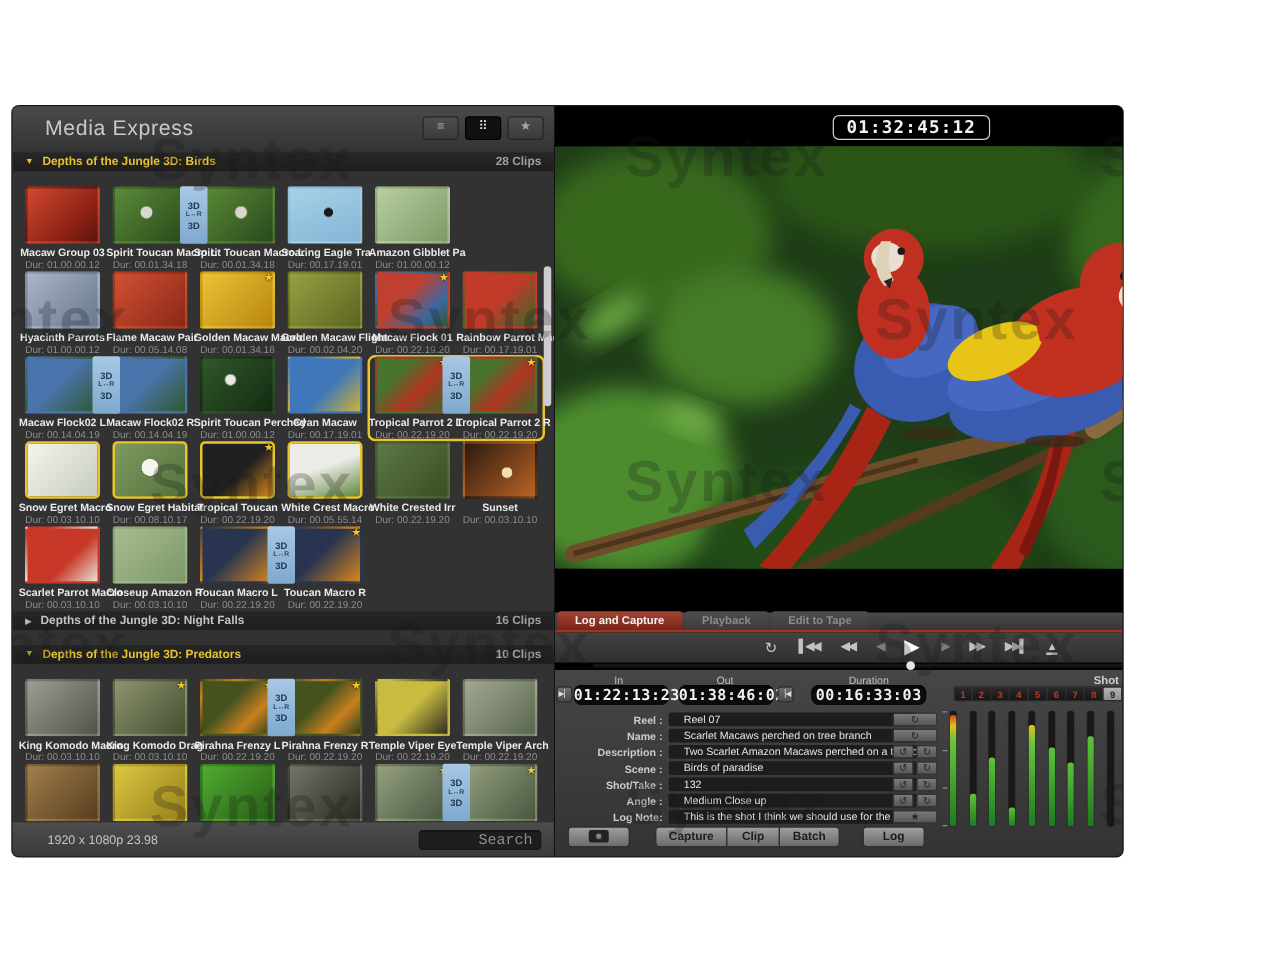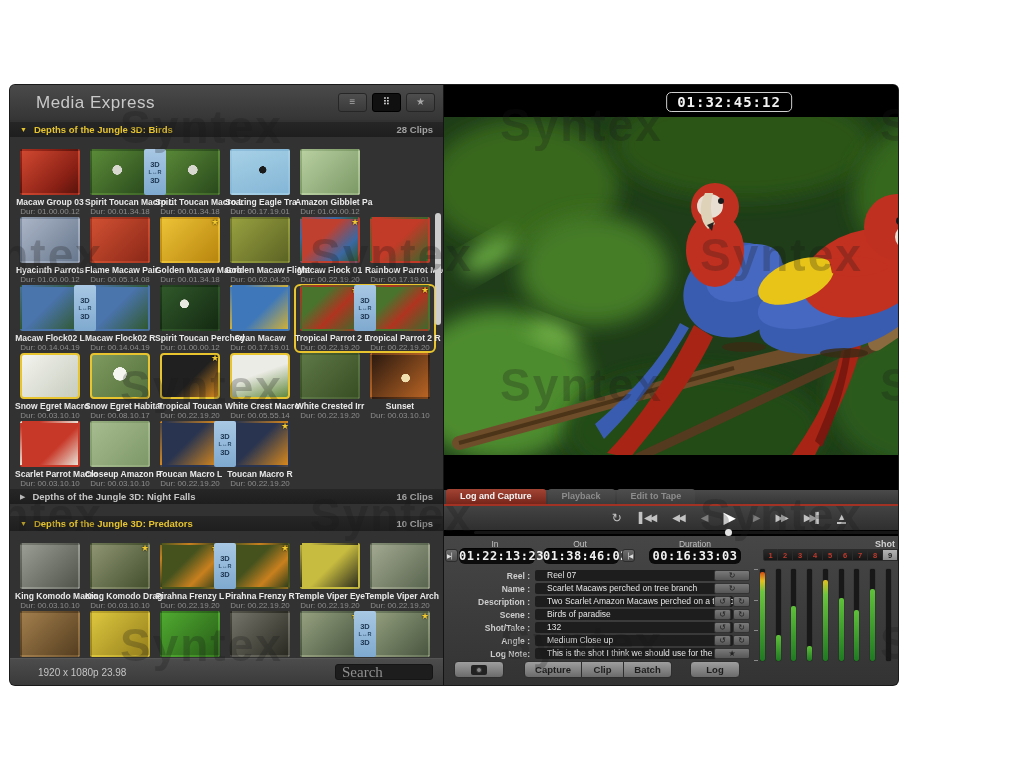--- a/index.html
+++ b/index.html
@@ -43,21 +43,21 @@
   .badge3d{position:absolute;left:50%;top:0;width:22px;height:46px;margin-left:-11px;z-index:5;
     background:linear-gradient(#a8c8e4,#7fa9cf);border-radius:2px;display:flex;flex-direction:column;
     justify-content:center;align-items:center;color:#1c3450;font-weight:bold;}
   .badge3d .b3{font-size:7.5px;line-height:9px;}
   .badge3d .blr{font-size:5.5px;line-height:7px;color:#2a4a68;}
   .vscroll{position:absolute;right:2px;top:128px;width:6px;height:112px;border-radius:3px;background:#cdcdcd;cursor:pointer;z-index:20;}
   .statusbar{position:absolute;left:0;bottom:0;right:0;height:27px;background:linear-gradient(#4c4c4c,#3a3a3a);
     border-top:1px solid #555;display:flex;align-items:center;padding:0 10px 0 28px;box-sizing:border-box;}
   .status-text{font-size:10px;color:#c4c4c4;}
   .search{margin-left:auto;width:84px;height:14px;background:#1d1d1d;border:1px solid #151515;border-radius:3px;
-    color:#d0d0d0;font-size:15px;padding:0 6px;outline:none;font-family:Liberation Serif, serif;}
+    color:#d0d0d0;font-size:12px;padding:0 6px;outline:none;font-family:Liberation Mono, monospace;text-align:right;}
   .search::placeholder{color:#8f8f8f;}
   
   .right-panel{position:absolute;left:434px;top:0;width:570px;height:600px;background:#000;}
   .video{position:absolute;left:0;top:0;width:570px;height:405px;background:#000;overflow:hidden;}
   .tc-overlay{position:absolute;left:50%;top:7px;transform:translateX(-50%);background:rgba(0,0,0,.85);
     border:1px solid #cfcfcf;border-radius:5px;color:#f2f2f2;font:bold 14px "DejaVu Sans Mono",monospace;
     padding:1px 10px;letter-spacing:1px;z-index:10;}
   .tabsrow{position:absolute;left:0;top:405px;width:570px;height:16px;display:flex;align-items:flex-end;
     background:linear-gradient(#4a4a4a,#363636);border-bottom:2px solid #a23324;box-sizing:border-box;padding:0 6px 0 2px;}
   .tab{height:15px;line-height:15px;padding:0 14px;font-size:9px;font-weight:bold;color:#8c8c8c;

